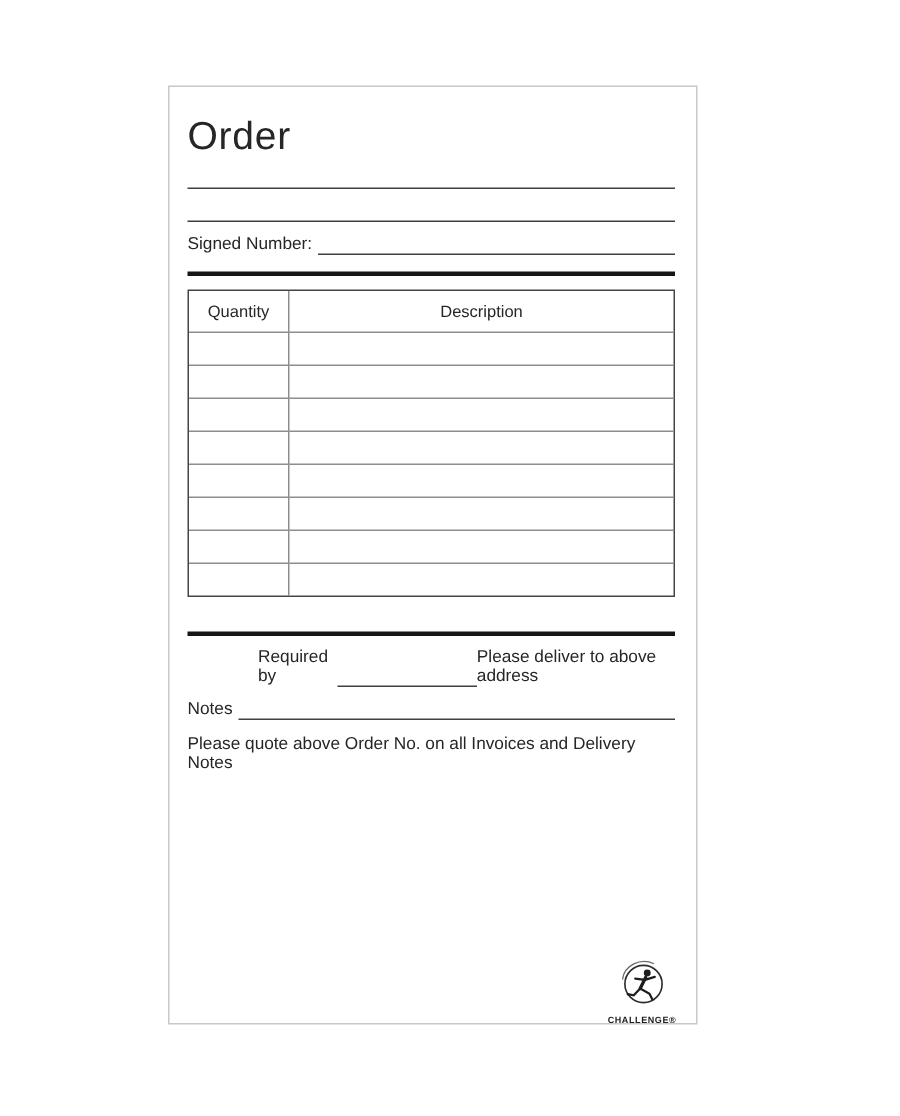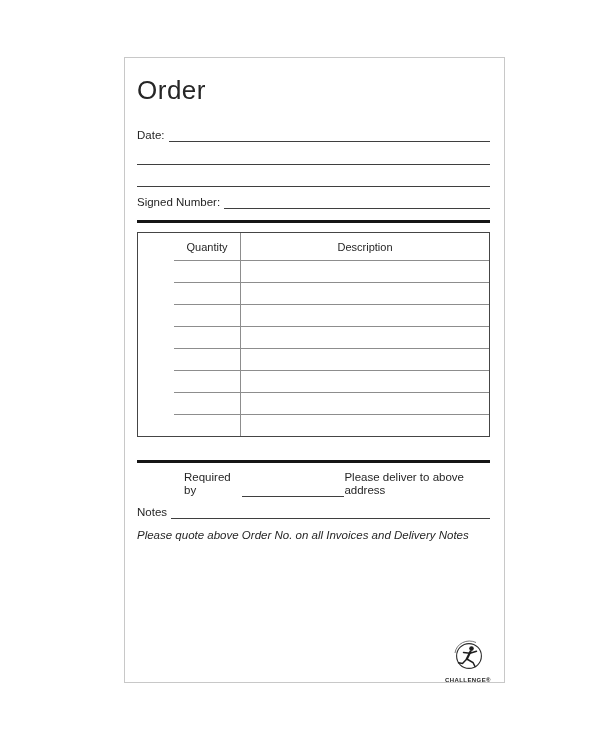--- a/index.html
+++ b/index.html
@@ -15,23 +15,23 @@
     position: relative;
     overflow: hidden;
   }
   .canvas {
     position: absolute;
     inset: 0;
     background: #ffffff;
   }
   .sheet {
     position: absolute;
-    left: 124px;
+    left: 112px;
     top: 57px;
-    width: 381px;
+    width: 353px;
     height: 626px;
     box-sizing: border-box;
     background: var(--page-bg, #ffffff);
     border: 1px solid var(--page-border, #c8c8c8);
     padding: 0 14px 0 12px;
   }
   .title {
     margin: 19px 0 0 0;
     font-size: 26px;
     line-height: 26px;
@@ -71,21 +71,20 @@
   .m9  { margin-top: 9px; }
   .m10 { margin-top: 10px; }
   .m11 { margin-top: 11px; }
   .m17 { margin-top: 17px; }
   .m21 { margin-top: 21px; padding-left: 47px; }
   .m22 { margin-top: 22px; }
   .m23 { margin-top: 23px; }
   .supply-wrap {
     margin-top: 9px;
     border: 1px solid var(--table-border-outer, #454545);
-    padding-left: 36px;
   }
   table.supply-table {
     width: 100%;
     border-collapse: collapse;
   }
   table.supply-table th,
   table.supply-table td {
     border: 1px solid var(--table-border-inner, #8d8d8d);
     padding: 0;
   }
@@ -115,21 +114,20 @@
     width: 115px;
     height: 100%;
     margin-left: 3px;
     border-bottom: 1px solid var(--underline, #3f3f3f);
   }
   .req-row .note { margin-left: auto; }
   .quote {
     height: 13px;
     font-size: 11.5px;
     line-height: 13px;
-    font-style: italic;
   }
   .logo {
     position: absolute;
     right: 12px;
     top: 582px;
     width: 48px;
     text-align: center;
   }
   .logo .brand {
     display: block;
@@ -142,24 +140,20 @@
   }
 </style>
 </head>
 <body>
 
 <div class="canvas">
   <div class="sheet">
 
     <div class="title">Order</div>
 
-    <div class="frow m26">
-      <span class="lbl">Date:</span>
-      <span class="fill"></span>
-    </div>
 
 
     <div class="soloLine m22"></div>
 
 
     <div class="soloLine m21"></div>
 
     <div class="frow m9">
       <span class="lbl">Signed Number:</span>
       <span class="fill"></span>

